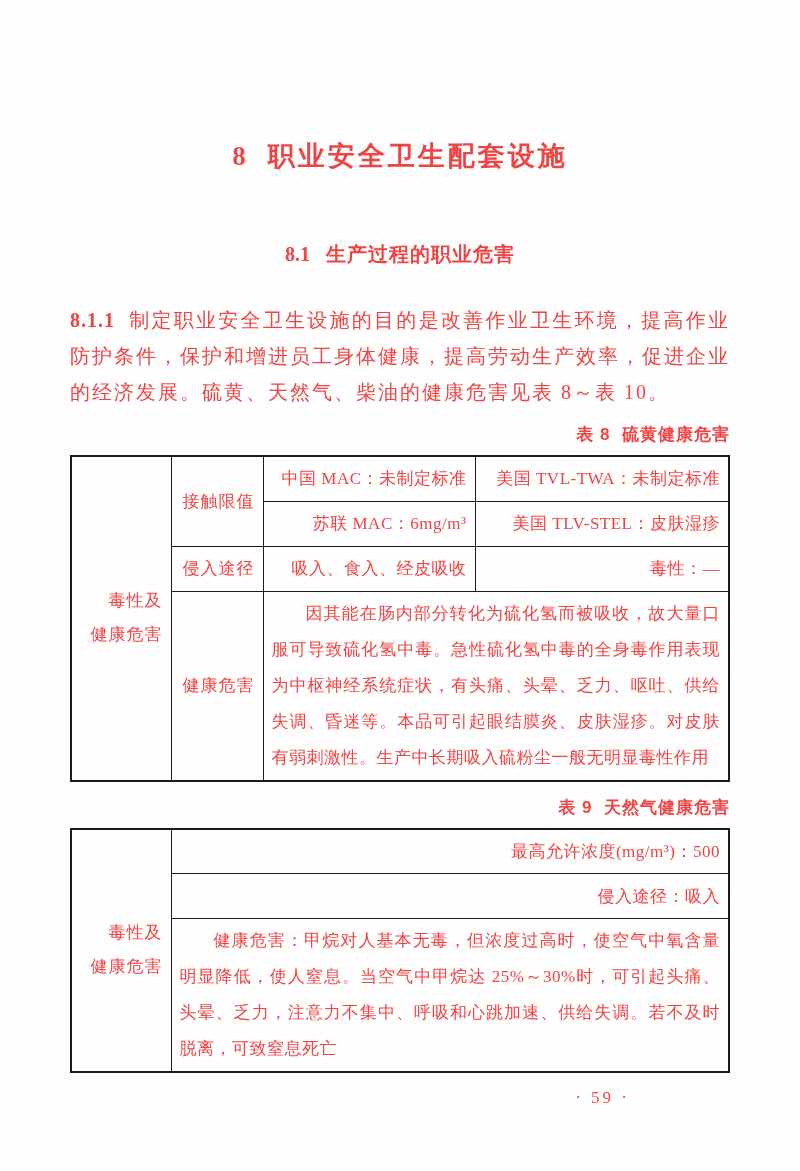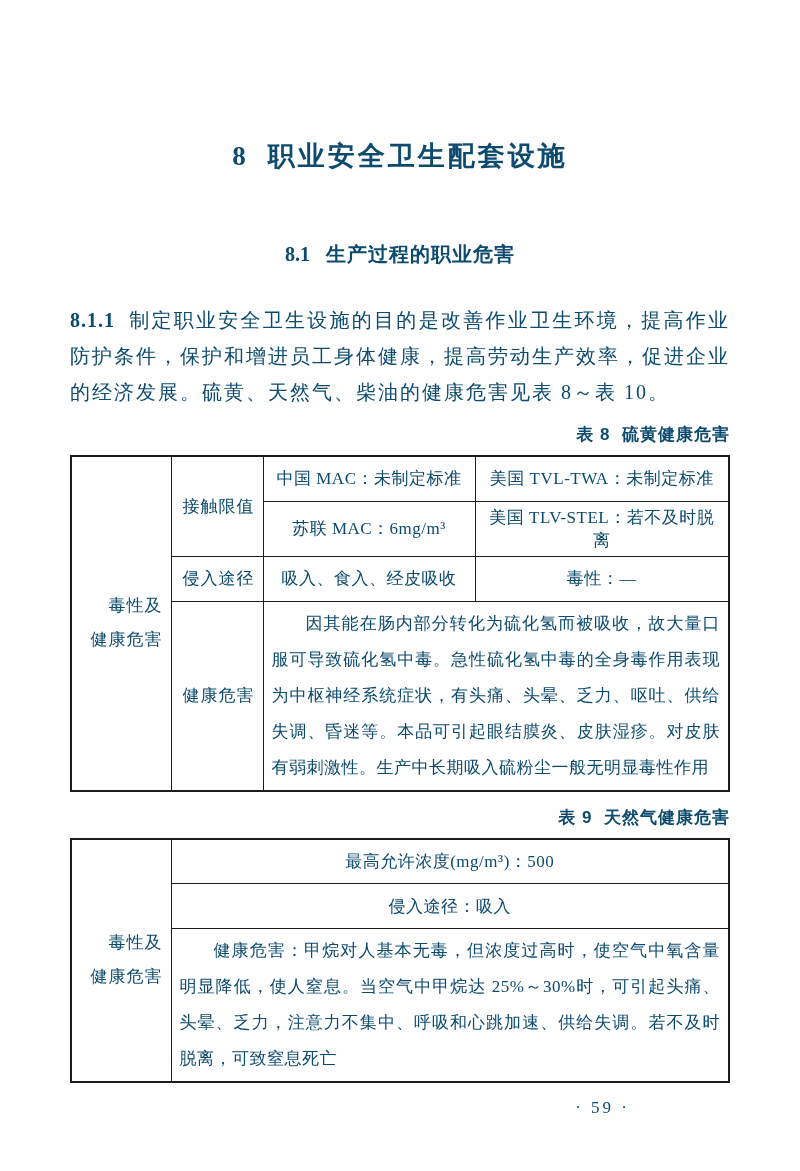--- a/index.html
+++ b/index.html
@@ -6,21 +6,21 @@
     margin: 0;
     padding: 0;
     background: #ffffff;
   }
   .page {
     position: relative;
     width: 800px;
     height: 1171px;
     margin: 0 auto;
     background: #fefefe;
-    color: #0c4a6e;
+    color: #ef4444;
     font-family: "Liberation Serif", "DejaVu Serif", serif;
     overflow: hidden;
   }
   .content {
     padding: 0 70px;
   }
   .chapter-title {
     margin: 0;
     padding-top: 138px;
     text-align: center;
@@ -86,21 +86,21 @@
   td.hdr {
     text-align: right;
     padding: 4px 2px;
     letter-spacing: 1px;
   }
   td.vspan {
     white-space: pre-line;
     line-height: 34px;
   }
   td.cell {
-    text-align: center;
+    text-align: right;
     letter-spacing: 0.5px;
   }
   tr.short { height: 45px; }
   td.hazard {
     line-height: 36px;
     text-indent: 2em;
     padding: 10px 12px 14px 12px;
     text-align: justify;
   }
   td.pad { padding-left: 16px; }
@@ -144,21 +144,21 @@
       <tbody>
         <tr class="short">
           <td class="hdr vspan" rowspan="4">毒性及
 健康危害</td>
           <td class="hdr" rowspan="2">接触限值</td>
           <td class="cell">中国 MAC：未制定标准</td>
           <td class="cell">美国 TVL-TWA：未制定标准</td>
         </tr>
         <tr class="short">
           <td class="cell">苏联 MAC：6mg/m³</td>
-          <td class="cell">美国 TLV-STEL：若不及时脱离</td>
+          <td class="cell">美国 TLV-STEL：皮肤湿疹</td>
         </tr>
         <tr class="short">
           <td class="hdr">侵入途径</td>
           <td class="cell">吸入、食入、经皮吸收</td>
           <td class="cell">毒性：—</td>
         </tr>
         <tr>
           <td class="hdr">健康危害</td>
           <td class="cell hazard" colspan="2">因其能在肠内部分转化为硫化氢而被吸收，故大量口服可导致硫化氢中毒。急性硫化氢中毒的全身毒作用表现为中枢神经系统症状，有头痛、头晕、乏力、呕吐、供给失调、昏迷等。本品可引起眼结膜炎、皮肤湿疹。对皮肤有弱刺激性。生产中长期吸入硫粉尘一般无明显毒性作用</td>
         </tr>

